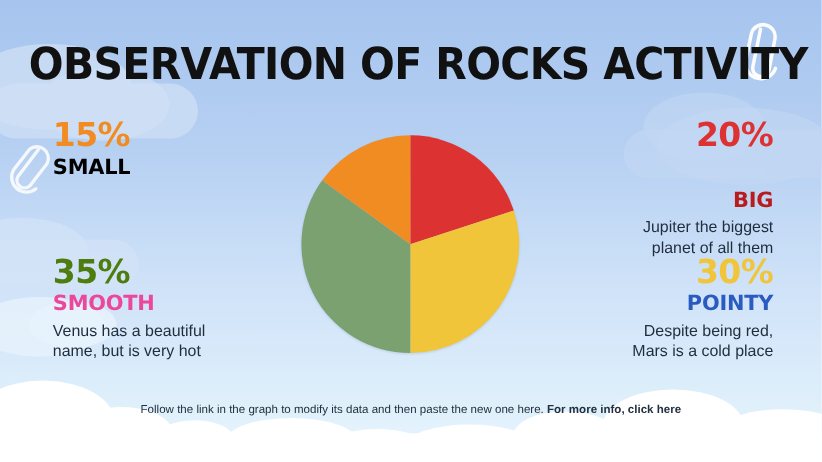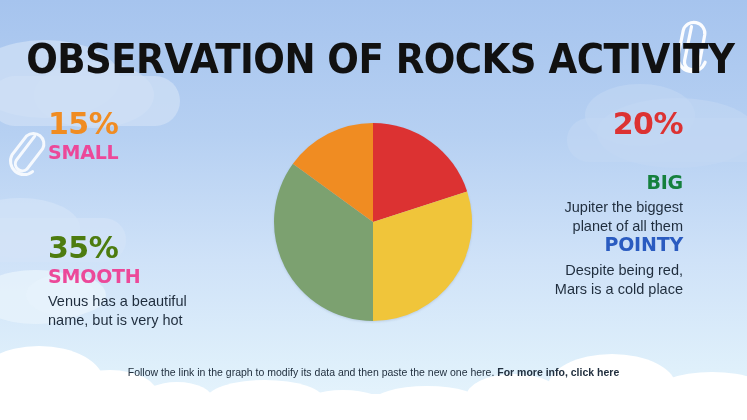--- a/index.html
+++ b/index.html
@@ -74,21 +74,21 @@
     font-size:40px;
     letter-spacing:-0.6px;
     color:#111111;
     transform:scaleX(.93);
     white-space:nowrap;
   }
 
   
   .col { position:absolute; width:232px; }
   .col-left  { left:48px;  text-align:left; }
-  .col-right { right:64px; text-align:right; }
+  .col-right { right:44px; text-align:right; }
   .row-top    { top:108px; }
   .row-bottom { top:232px; }
 
   .pct {
     font-family:"DejaVu Sans", sans-serif;
     font-weight:bold;
     font-size:30px;
     line-height:1.05;
     letter-spacing:-0.5px;
   }
@@ -180,38 +180,39 @@
         <path d="M 100 100 L 100.00 1.00 A 99 99 0 0 1 194.15 69.41 Z" fill="#dc3232"></path>
         <path d="M 100 100 L 194.15 69.41 A 99 99 0 0 1 100.00 199.00 Z" fill="#f0c53a"></path>
         <path d="M 100 100 L 100.00 199.00 A 99 99 0 0 1 19.91 41.81 Z" fill="#7ca170"></path>
         <path d="M 100 100 L 19.91 41.81 A 99 99 0 0 1 100.00 1.00 Z" fill="#f08c22"></path>
       </g>
   </svg>
 </div>
 
 <div class="col col-left row-top">
   <div class="pct" style="color: rgb(240, 140, 34);">15%</div>
-  <div class="lbl" style="color: #ec4899;">SMALL</div>
+  <div class="lbl" style="color: #000000;">SMALL</div>
 </div>
 
 <div class="col col-left row-bottom">
   <div class="pct" style="color: #4d7c0f;">35%</div>
   <div class="lbl" style="color: #ec4899;">SMOOTH</div>
   <div class="desc">Venus has a beautiful
 name, but is very hot</div>
 </div>
 
 <div class="col col-right row-top">
   <div class="pct" style="color: rgb(220, 50, 50);">20%</div>
-  <div class="lbl" style="color: #15803d; margin-top: 31px;">BIG</div>
+  <div class="lbl" style="color: #b91c1c; margin-top: 31px;">BIG</div>
   <div class="desc">Jupiter the biggest
 planet of all them</div>
 </div>
 
 <div class="col col-right row-bottom">
+  <div class="pct" style="color: rgb(240, 197, 58);">30%</div>
   <div class="lbl" style="color: rgb(42, 91, 192);">POINTY</div>
   <div class="desc">Despite being red,
 Mars is a cold place</div>
 </div>
 
 <div class="footer">
   <span>Follow the link in the graph to modify its data and then paste the new one here. </span><b>For more info, click here</b>
 </div>
 
 </body></html>

